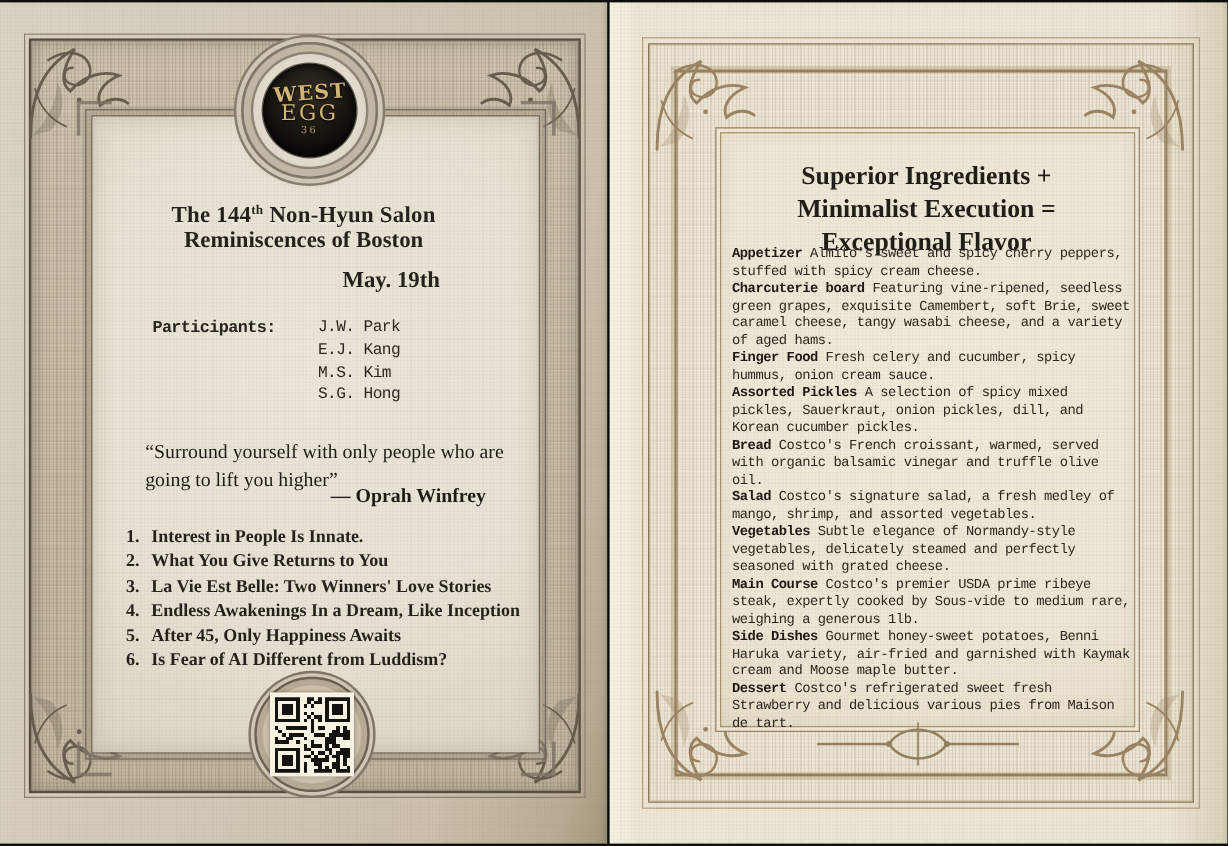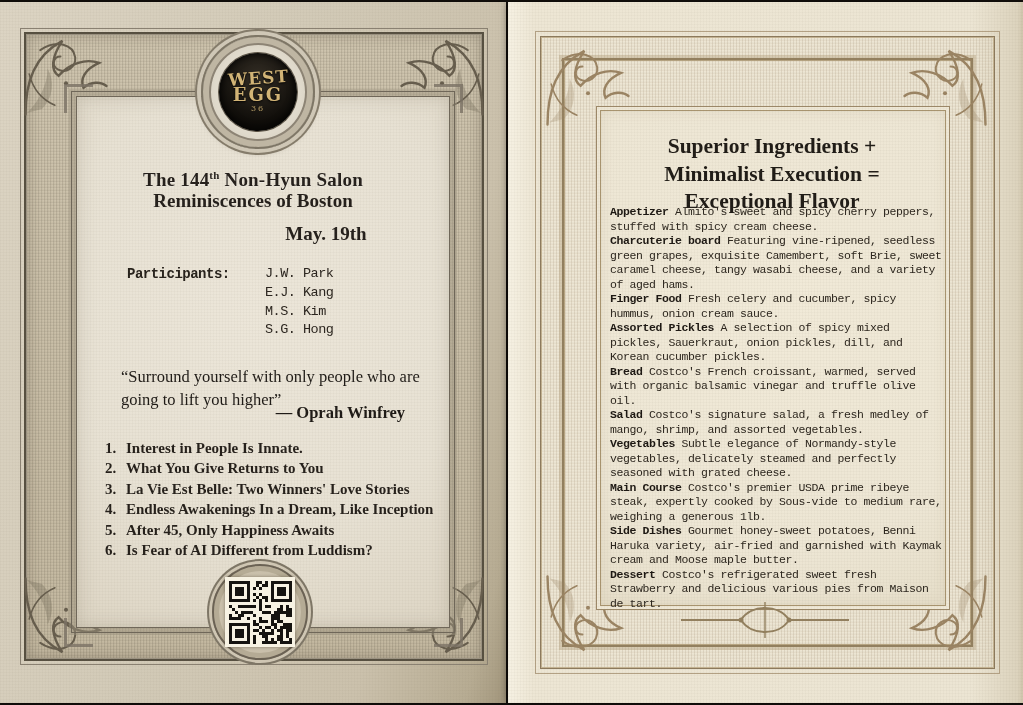--- a/index.html
+++ b/index.html
@@ -63,21 +63,21 @@
     display:flex;align-items:center;justify-content:center;z-index:5;
   }
   .logo-disc{
     width:78px;height:78px;border-radius:50%;
     background:radial-gradient(circle at 50% 32%,#332d24,#0d0b08 72%);
     box-shadow:inset 0 0 8px #000,0 0 0 1px #5a5244;
     color:#d2b476;display:flex;flex-direction:column;align-items:center;justify-content:center;
     text-align:center;font-family:"DejaVu Serif",serif;
   }
   .logo-west{font-size:17px;font-weight:bold;letter-spacing:1px;transform:rotate(-4deg);text-shadow:0 1px 2px #000;line-height:15px;}
-  .logo-egg{font-size:18px;font-weight:bold;letter-spacing:2px;text-shadow:0 1px 2px #000;line-height:17px;}
+  .logo-egg{font-size:18px;font-weight:normal;letter-spacing:2px;text-shadow:0 1px 2px #000;line-height:17px;}
   .logo-num{font-size:8px;letter-spacing:2px;color:#b69d66;margin-top:2px;line-height:8px;}
 
   .l-title{position:absolute;top:154px;left:0;width:506px;text-align:center;
     font-size:19px;font-weight:bold;color:#241f1b;letter-spacing:.2px;
     text-shadow:0 1px 1px rgba(255,255,255,.4);}
   .l-title sup{font-size:11px;}
   .l-sub{position:absolute;top:188px;left:0;width:506px;text-align:center;font-size:19px;font-weight:bold;color:#241f1b;}
   .l-date{position:absolute;top:221px;left:0;width:506px;text-align:center;text-indent:146px;font-size:19px;font-weight:bold;color:#241f1b;}
   .p-label{position:absolute;top:264px;left:127px;font-family:"Liberation Mono",monospace;font-weight:bold;font-size:14px;color:#26211b;letter-spacing:-.5px;}
   .p-names{position:absolute;top:263px;left:265px;font-family:"Liberation Mono",monospace;font-size:13.5px;line-height:18.8px;color:#2a241e;letter-spacing:-.5px;}

